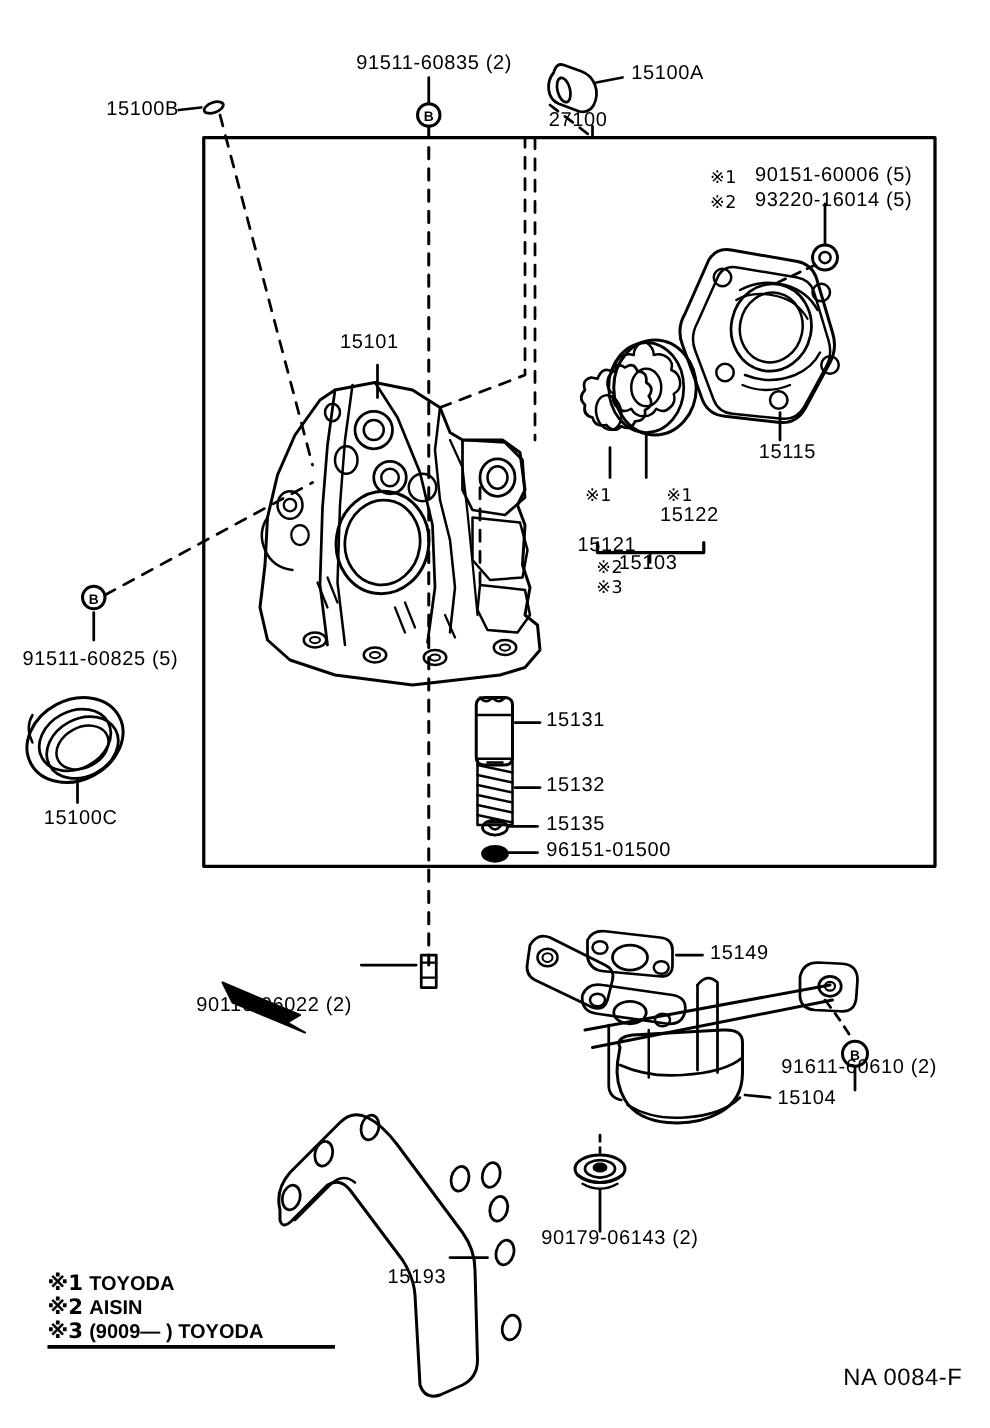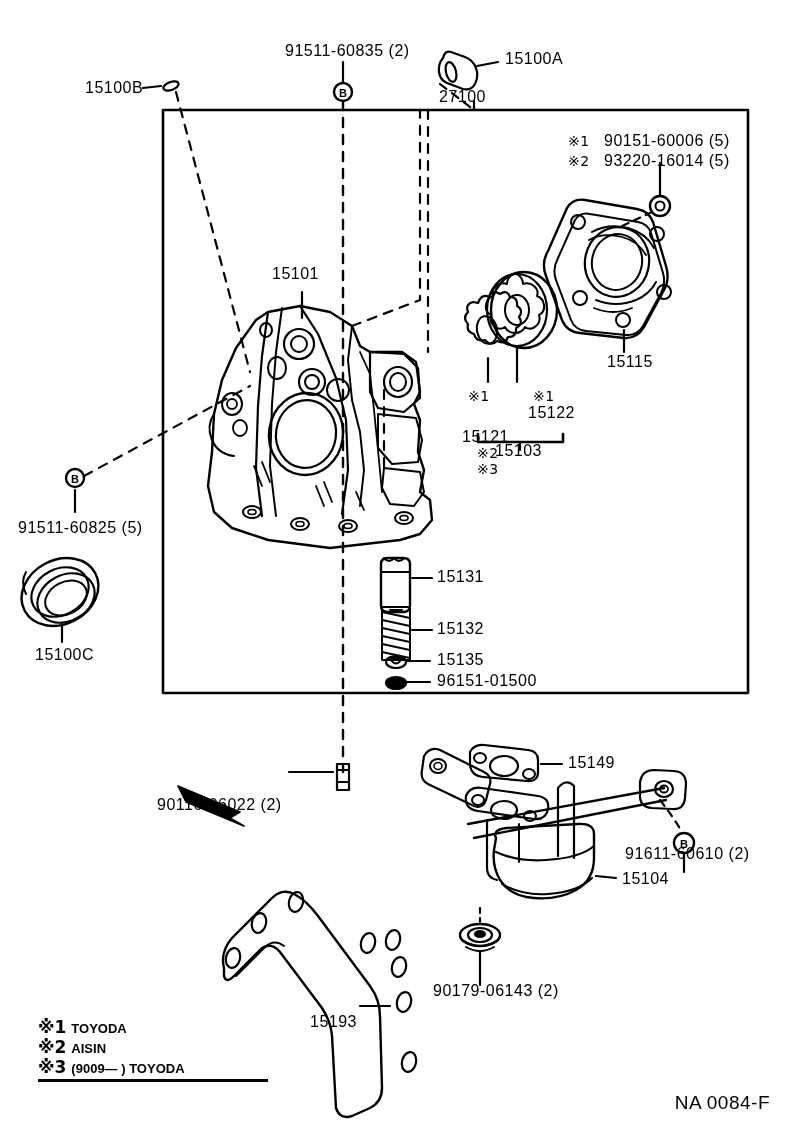--- a/index.html
+++ b/index.html
@@ -6,21 +6,21 @@
   body{width:792px;height:1142px;position:relative;overflow:hidden;
        font-family:"Liberation Sans",sans-serif;color:#000;}
   #sheet{position:absolute;inset:0;}
   .lbl{position:absolute;font-weight:normal;white-space:nowrap;letter-spacing:.5px;}
   .s17{font-size:16px;}
   .s15{font-size:14px;}
   svg{position:absolute;left:0;top:0;width:792px;height:1142px;}
   .legend{position:absolute;left:38px;top:1018px;font-weight:bold;line-height:19px;}
   .legend .row{display:flex;align-items:baseline;gap:5px;white-space:nowrap;}
   .legend .mk{font-size:17px;font-family:"DejaVu Sans",sans-serif;}
-  .legend .tx{font-size:13px;}
+  .legend .tx{font-size:16px;}
   .legend .ul{border-bottom:3px solid #000;padding-bottom:1px;width:230px;}
   .kome{font-family:"DejaVu Sans",sans-serif;}
   .footer{position:absolute;right:22px;top:1092px;font-size:19px;font-weight:normal;letter-spacing:.5px;}
 </style>
 </head>
 <body>
 
 <div id="sheet">
 
 <svg viewBox="0 0 792 1142">

